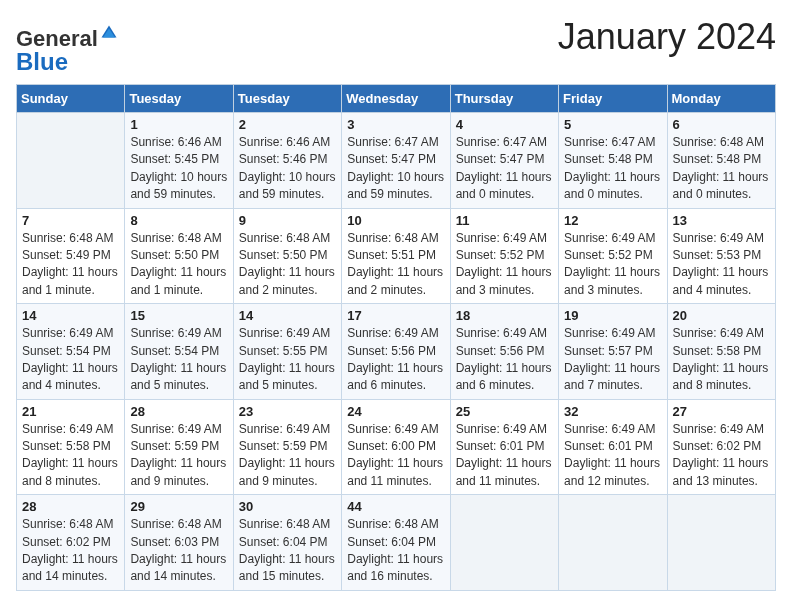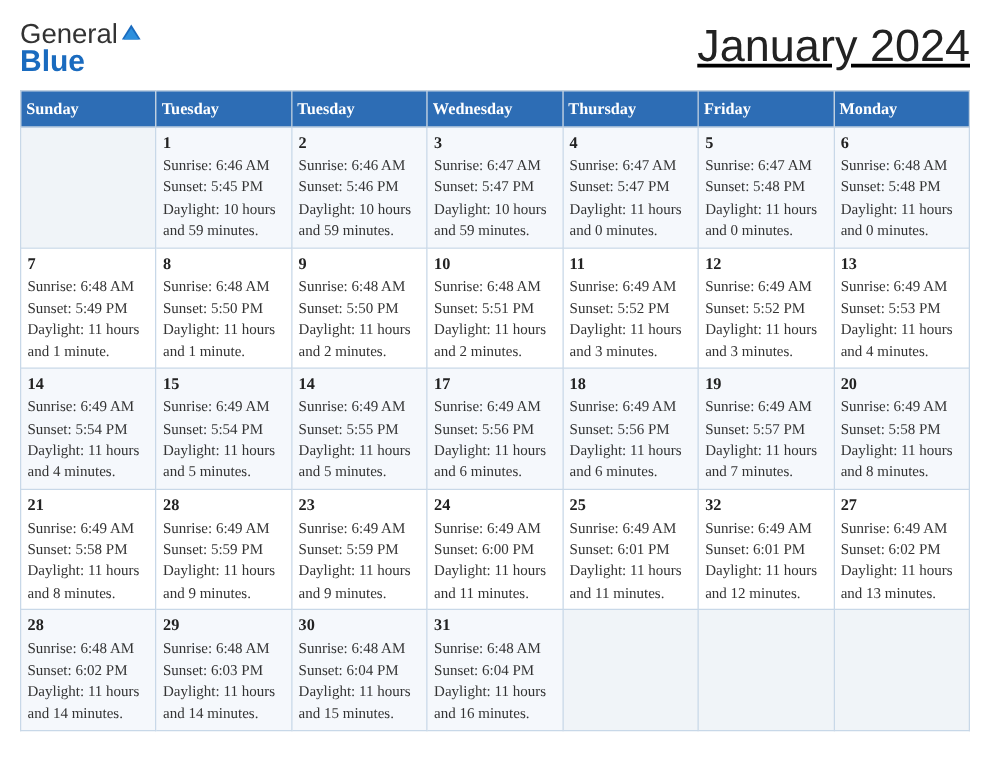--- a/index.html
+++ b/index.html
@@ -16,56 +16,55 @@
       align-items: flex-start;
       margin-bottom: 10px;
     }
     .logo {
       display: flex;
       flex-direction: column;
       align-items: flex-start;
     }
     .logo-text-general {
       font-size: 22px;
-      font-weight: normal;
+      font-weight: bold;
       color: #333;
       line-height: 1;
+      margin-top: 12px;
     }
     .logo-text-blue {
       font-size: 24px;
       font-weight: bold;
       color: #1a6bbf;
       line-height: 1;
     }
     .logo-icon {
       display: inline-block;
       width: 18px;
       height: 18px;
       margin-left: 2px;
       vertical-align: middle;
     }
     .title-section {
       text-align: left;
-      text-decoration: underline;
     }
     .title-section h1 {
       font-size: 36px;
       font-weight: normal;
       color: #222;
     }
     .title-section h2 {
       font-size: 16px;
       font-weight: normal;
       color: #444;
     }
     .calendar {
       width: 100%;
       border-collapse: collapse;
       font-size: 11px;
-      font-family: Liberation Serif, serif;
     }
     .calendar thead tr th {
       background-color: #2d6db5;
       color: #fff;
       padding: 6px 4px;
       text-align: left;
       font-size: 13px;
       border: 1px solid #c0d0e0;
     }
     .calendar tbody tr td {
@@ -344,21 +343,21 @@
 and 14 minutes.</div>
         </td>
         <td>
           <span class="day-number">30</span>
           <div class="day-info" style="white-space: pre-line;">Sunrise: 6:48 AM
 Sunset: 6:04 PM
 Daylight: 11 hours
 and 15 minutes.</div>
         </td>
         <td>
-          <span class="day-number">31</span>
+          <span class="day-number">44</span>
           <div class="day-info" style="white-space: pre-line;">Sunrise: 6:48 AM
 Sunset: 6:04 PM
 Daylight: 11 hours
 and 16 minutes.</div>
         </td>
         <td class="empty-cell"></td>
         <td class="empty-cell"></td>
         <td class="empty-cell"></td>
       </tr>
     </tbody>

